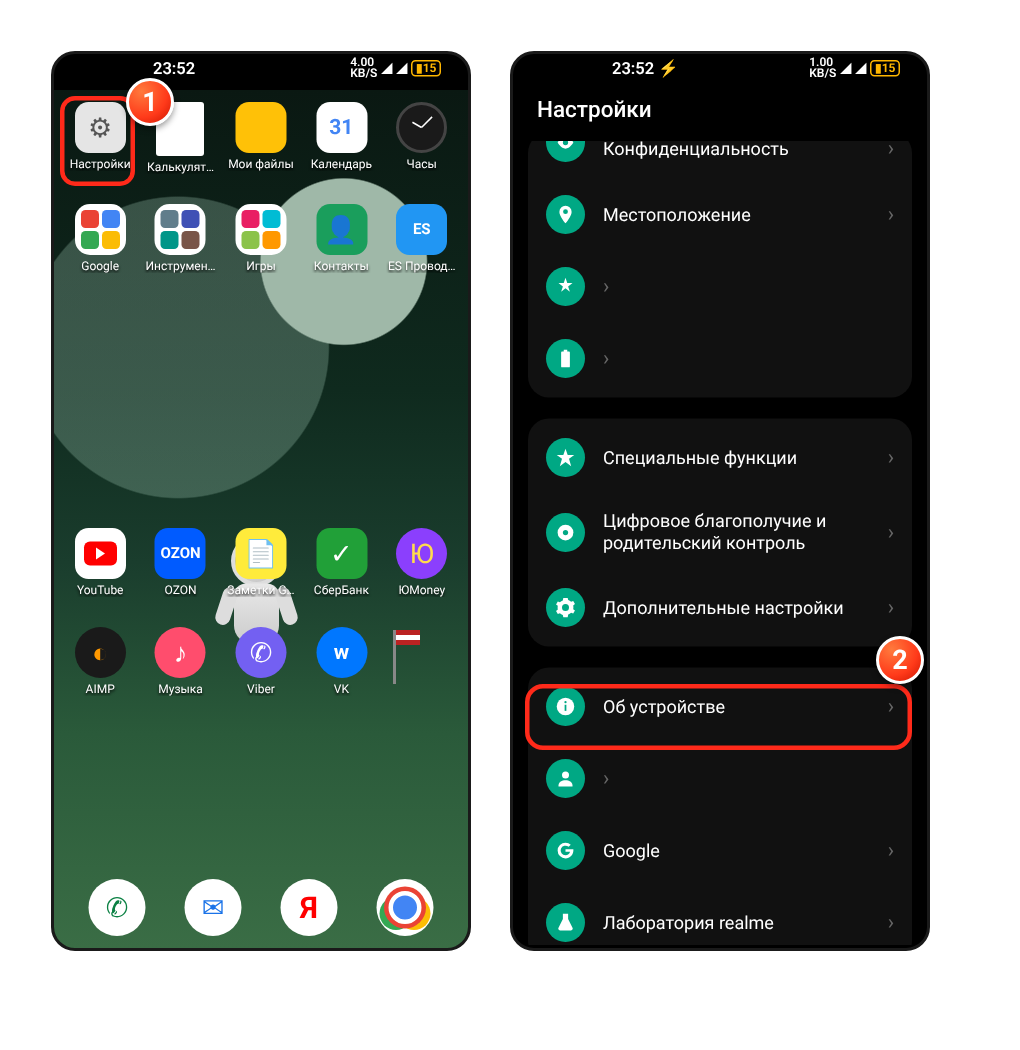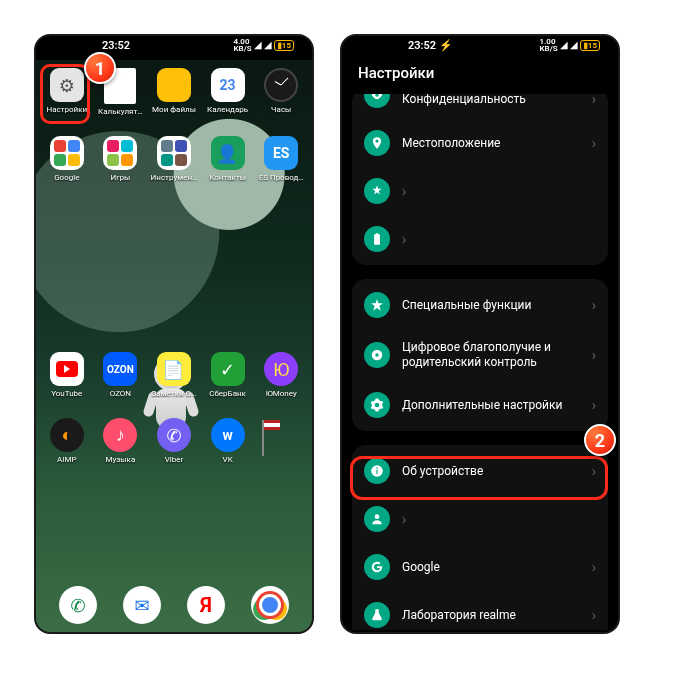--- a/index.html
+++ b/index.html
@@ -97,21 +97,21 @@
   .ico-files { background:#ffc107;}
   .ico-calc { width:32px;height:36px;border-radius:2px;background:#fff;color:#333;font-size:14px;letter-spacing:-2px; display:grid; grid-template-columns:1fr 1fr; grid-template-rows:1fr 1fr; padding:4px; gap:2px;}
   .ico-calc span{background:#eee;border-radius:2px;}
   .ico-cal { background:#fff; color:#4285f4; font-size:14px; font-weight:700;}
   .ico-clock { width:34px;height:34px;border-radius:50%;background:#1a1a1a;border:2px solid #444;position:relative;}
   .ico-clock::before{content:"";position:absolute;left:50%;top:50%;width:1px;height:10px;background:#fff;transform-origin:bottom;transform:translate(-50%,-100%) rotate(45deg);}
   .ico-clock::after{content:"";position:absolute;left:50%;top:50%;width:1px;height:7px;background:#fff;transform-origin:bottom;transform:translate(-50%,-100%) rotate(-60deg);}
   .ico-folder { background:#fff; display:grid; grid-template-columns:1fr 1fr; grid-template-rows:1fr 1fr; padding:4px; gap:2px; border-radius:10px;}
   .ico-folder i{border-radius:3px;}
   .ico-contacts{background:#1a9e5c;color:#fff;}
-  .ico-es{background:#2196f3;color:#fff;font-weight:700;font-size:14px;}
+  .ico-es{background:#2196f3;color:#fff;font-weight:700;font-size:10px;}
   .ico-yt{background:#fff;}
   .ico-yt .tri{width:22px;height:16px;background:#ff0000;border-radius:4px;display:flex;align-items:center;justify-content:center;}
   .ico-yt .tri::after{content:"";border-left:6px solid #fff;border-top:4px solid transparent;border-bottom:4px solid transparent;}
   .ico-ozon{background:#005bff;color:#fff;font-weight:700;font-size:10px;}
   .ico-notes{background:#ffeb3b;color:#333;}
   .ico-sber{background:#21a038;color:#fff;}
   .ico-ym{background:#8b3ffd;color:#ffdb4d;border-radius:50%;}
   .ico-play{background:#fff;}
   .ico-play .tri{width:0;height:0;border-left:14px solid #00c853;border-top:8px solid transparent;border-bottom:8px solid transparent;position:relative;}
   .ico-aimp{background:#1a1a1a;color:#ff9800;border-radius:50%;}
@@ -200,56 +200,56 @@
           <span></span>
           <span></span>
         </div>
         <span class="label">Калькулят…</span>
       </div>
     <div class="app-cell">
         <div class="ico ico-files"></div>
         <span class="label">Мои файлы</span>
       </div>
     <div class="app-cell">
-        <div class="ico ico-cal">23</div>
+        <div class="ico ico-cal">31</div>
         <span class="label">Календарь</span>
       </div>
     <div class="app-cell">
         <div class="ico ico-clock"></div>
         <span class="label">Часы</span>
       </div>
   </div>
 
   <div class="grid">
     <div class="app-cell">
         <div class="ico ico-folder">
           <i class="mini" style="background:#ea4335"></i>
           <i class="mini" style="background:#4285f4"></i>
           <i class="mini" style="background:#34a853"></i>
           <i class="mini" style="background:#fbbc05"></i>
         </div>
         <span class="label">Google</span>
       </div>
     <div class="app-cell">
         <div class="ico ico-folder">
+          <i class="mini" style="background:#607d8b"></i>
+          <i class="mini" style="background:#3f51b5"></i>
+          <i class="mini" style="background:#009688"></i>
+          <i class="mini" style="background:#795548"></i>
+        </div>
+        <span class="label">Инструмен…</span>
+      </div>
+    <div class="app-cell">
+        <div class="ico ico-folder">
           <i class="mini" style="background:#e91e63"></i>
           <i class="mini" style="background:#00bcd4"></i>
           <i class="mini" style="background:#8bc34a"></i>
           <i class="mini" style="background:#ff9800"></i>
         </div>
         <span class="label">Игры</span>
-      </div>
-    <div class="app-cell">
-        <div class="ico ico-folder">
-          <i class="mini" style="background:#607d8b"></i>
-          <i class="mini" style="background:#3f51b5"></i>
-          <i class="mini" style="background:#009688"></i>
-          <i class="mini" style="background:#795548"></i>
-        </div>
-        <span class="label">Инструмен…</span>
       </div>
     <div class="app-cell">
         <div class="ico ico-contacts">👤</div>
         <span class="label">Контакты</span>
       </div>
     <div class="app-cell">
         <div class="ico ico-es">ES</div>
         <span class="label">ES Провод…</span>
       </div>
   </div>

